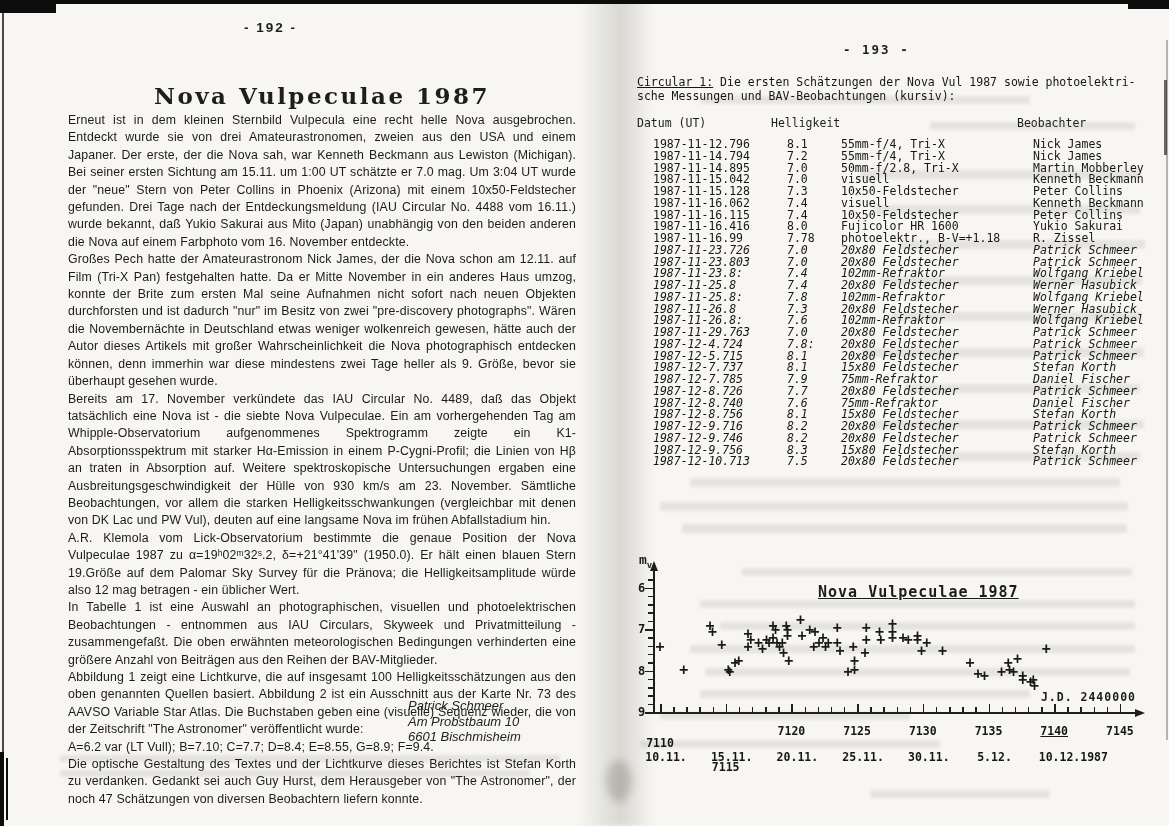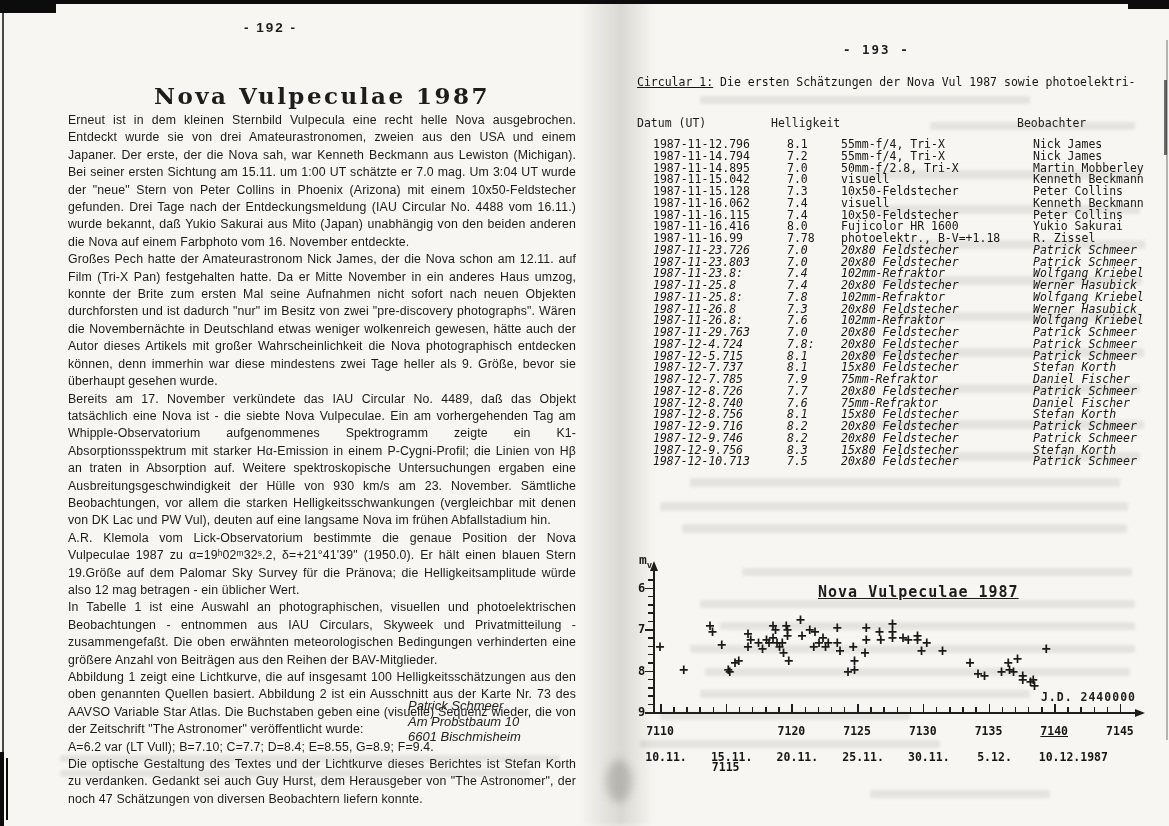--- a/index.html
+++ b/index.html
@@ -121,20 +121,21 @@
       <div>Am Probstbaum 10</div>
       <div>6601 Bischmisheim</div>
     </div>
   </div>
 
   <div class="page page-right">
     <div class="pagenum-right">- 193 -</div>
 
     <div class="tab-caption">
       <span class="u">Circular 1:</span><span> Die ersten Schätzungen der Nova Vul 1987 sowie photoelektri-</span><br>
+      <span>sche Messungen und BAV-Beobachtungen (kursiv):</span>
     </div>
 
     <div class="thead">
       <span>Datum (UT)</span>
       <span>Helligkeit</span>
       <span></span>
       <span>Beobachter</span>
     </div>
     <div class="tbody" id="tbody">
         <div class="trow">
@@ -309,21 +310,21 @@
 
     <div class="chart" id="chart">
       <span class="mv-label"><span>m</span><sub>v</sub></span>
       <div class="arrow-up"></div>
       <div class="axis axis-v"></div>
       <div class="axis axis-h"></div>
       <div class="arrow-right"></div>
       <span class="chart-title">Nova Vulpeculae 1987</span>
       <span class="jd-label">J.D. 2440000</span>
     <div class="tick" style="left: 24px; top: 152px; width: 1.5px; height: 8px;"></div>
-        <span class="xlab" style="left: 24px; top: 172px; transform: translateX(-50%);">7110</span>
+        <span class="xlab" style="left: 24px; top: 184px; transform: translateX(-50%);">7110</span>
         <div class="tick" style="left: 37.14px; top: 155px; width: 1.5px; height: 5px;"></div>
         <div class="tick" style="left: 50.28px; top: 155px; width: 1.5px; height: 5px;"></div>
         <div class="tick" style="left: 63.42px; top: 155px; width: 1.5px; height: 5px;"></div>
         <div class="tick" style="left: 76.56px; top: 155px; width: 1.5px; height: 5px;"></div>
         <div class="tick" style="left: 89.7px; top: 152px; width: 1.5px; height: 8px;"></div>
         <span class="xlab" style="left: 89.7px; top: 172px; transform: translateX(-50%); margin-top: 36px;">7115</span>
         <div class="tick" style="left: 102.84px; top: 155px; width: 1.5px; height: 5px;"></div>
         <div class="tick" style="left: 115.98px; top: 155px; width: 1.5px; height: 5px;"></div>
         <div class="tick" style="left: 129.12px; top: 155px; width: 1.5px; height: 5px;"></div>
         <div class="tick" style="left: 142.26px; top: 155px; width: 1.5px; height: 5px;"></div>

